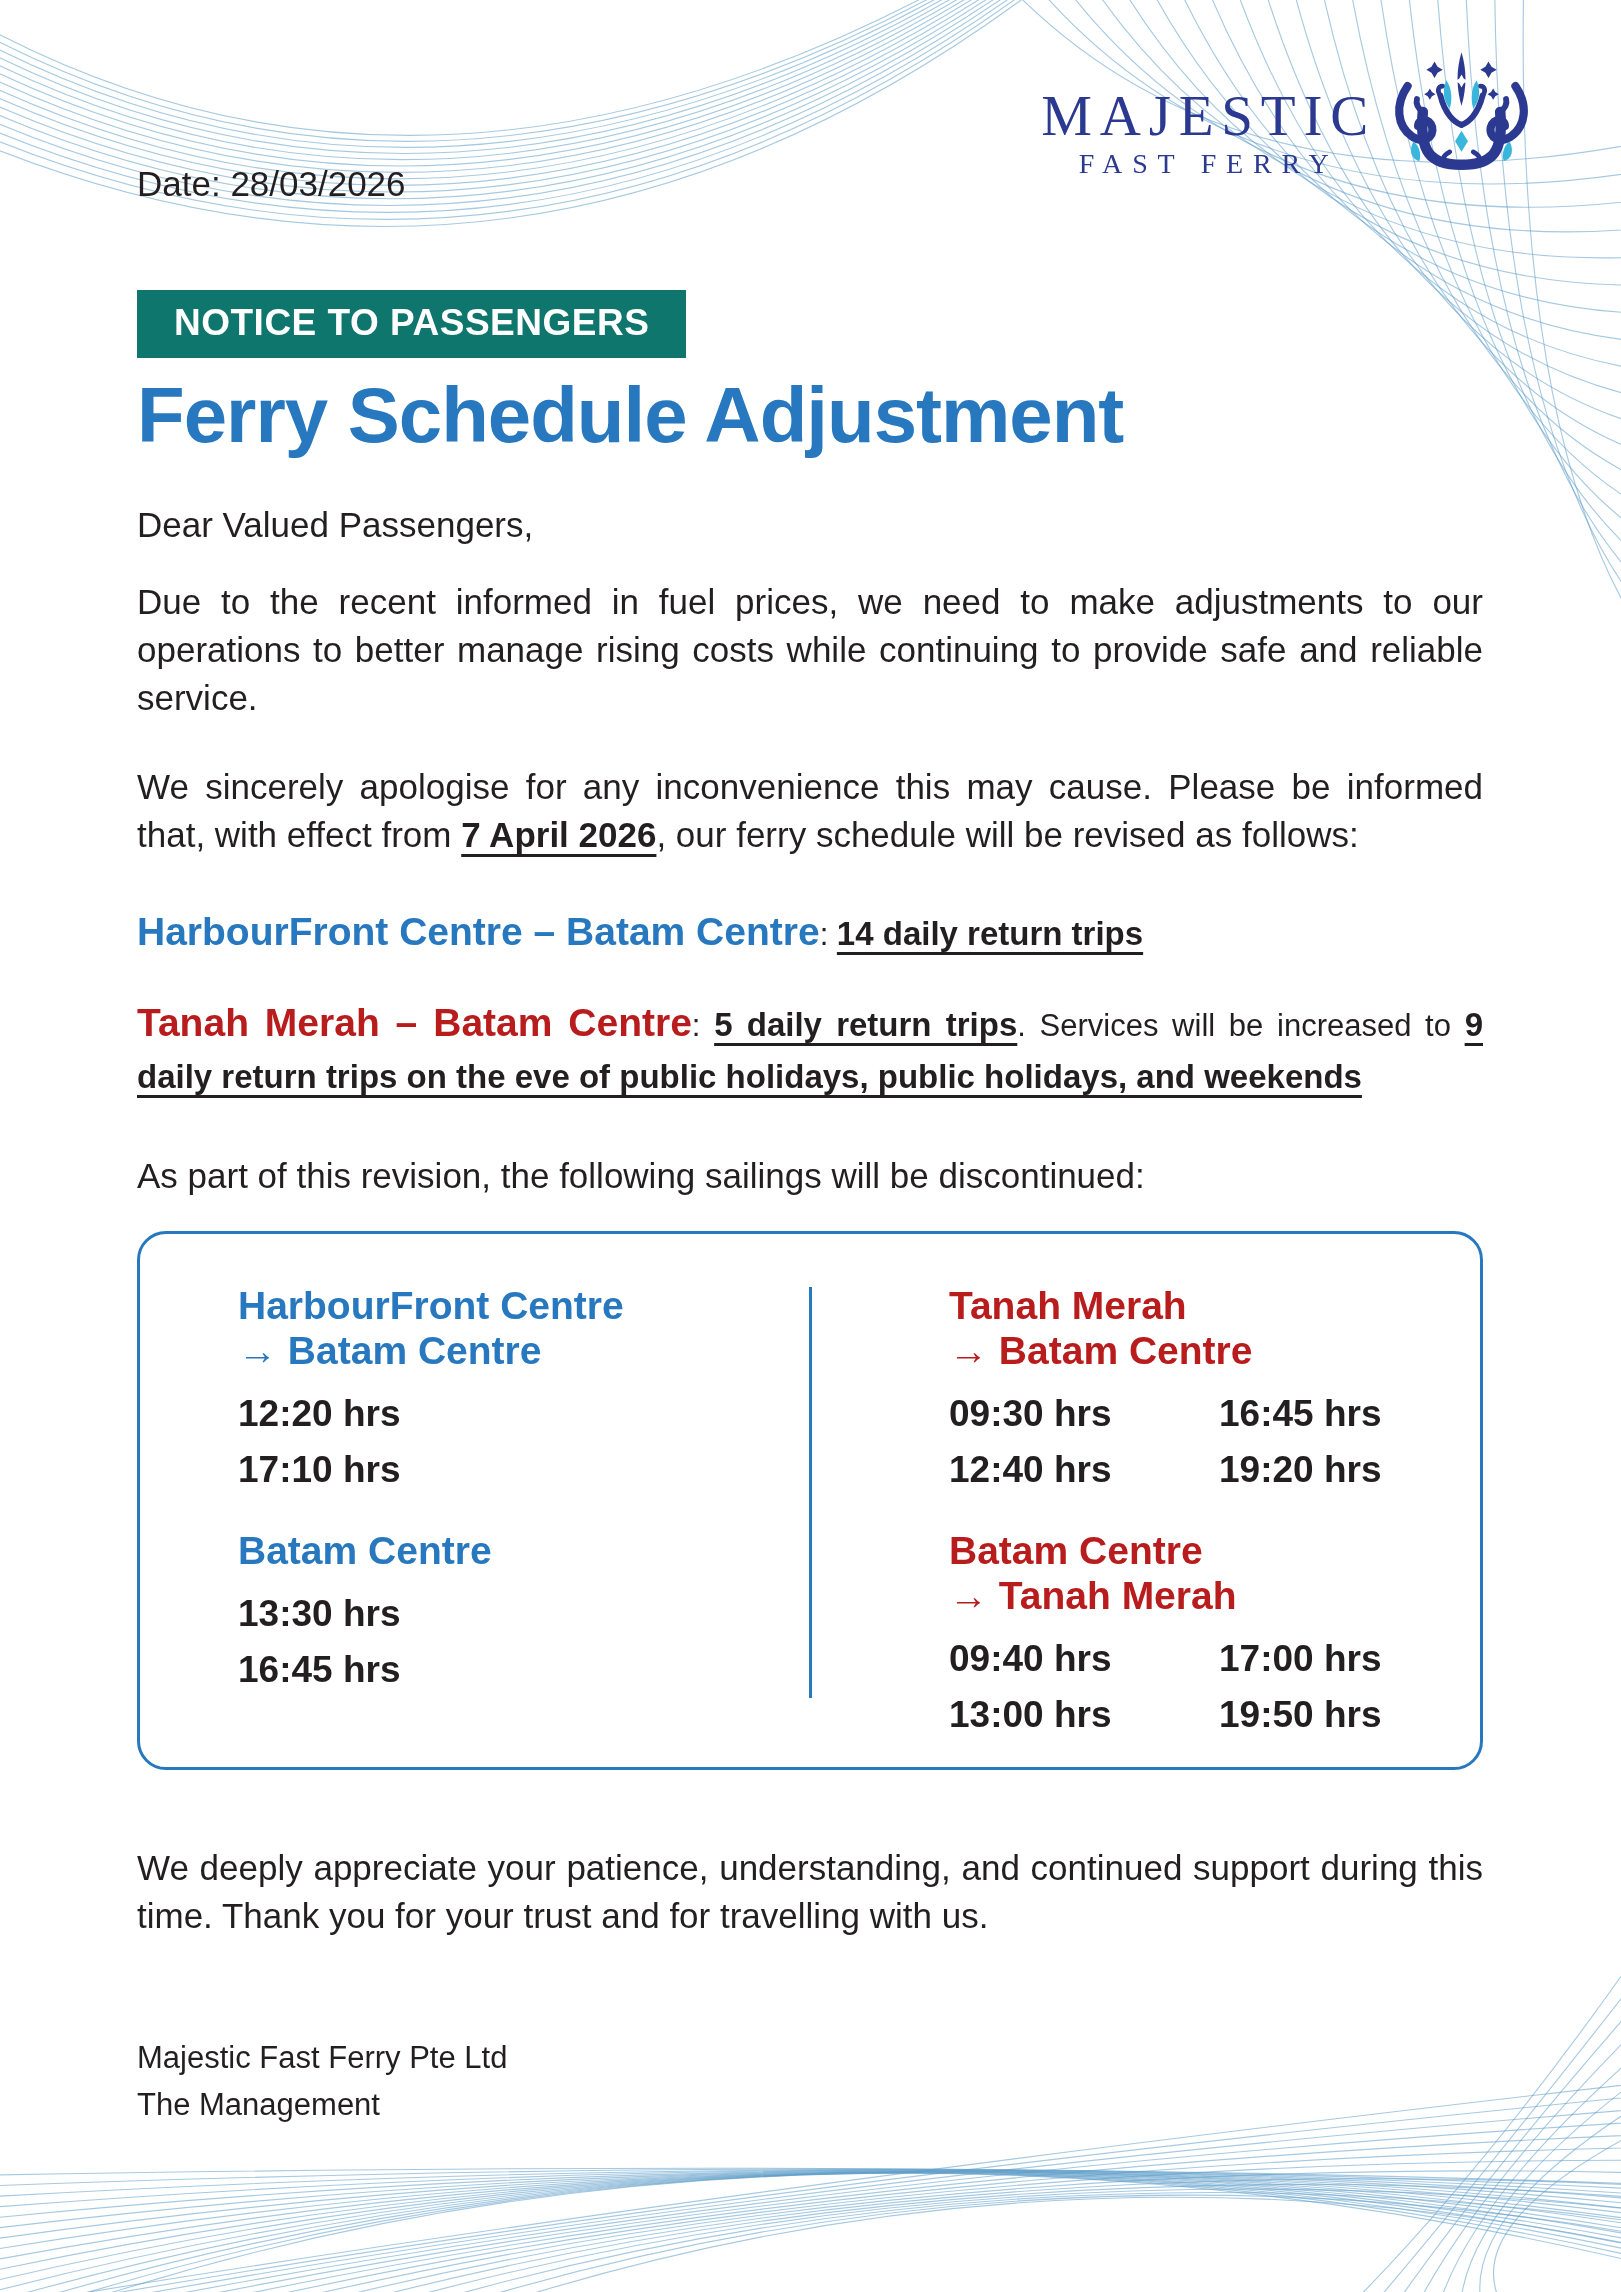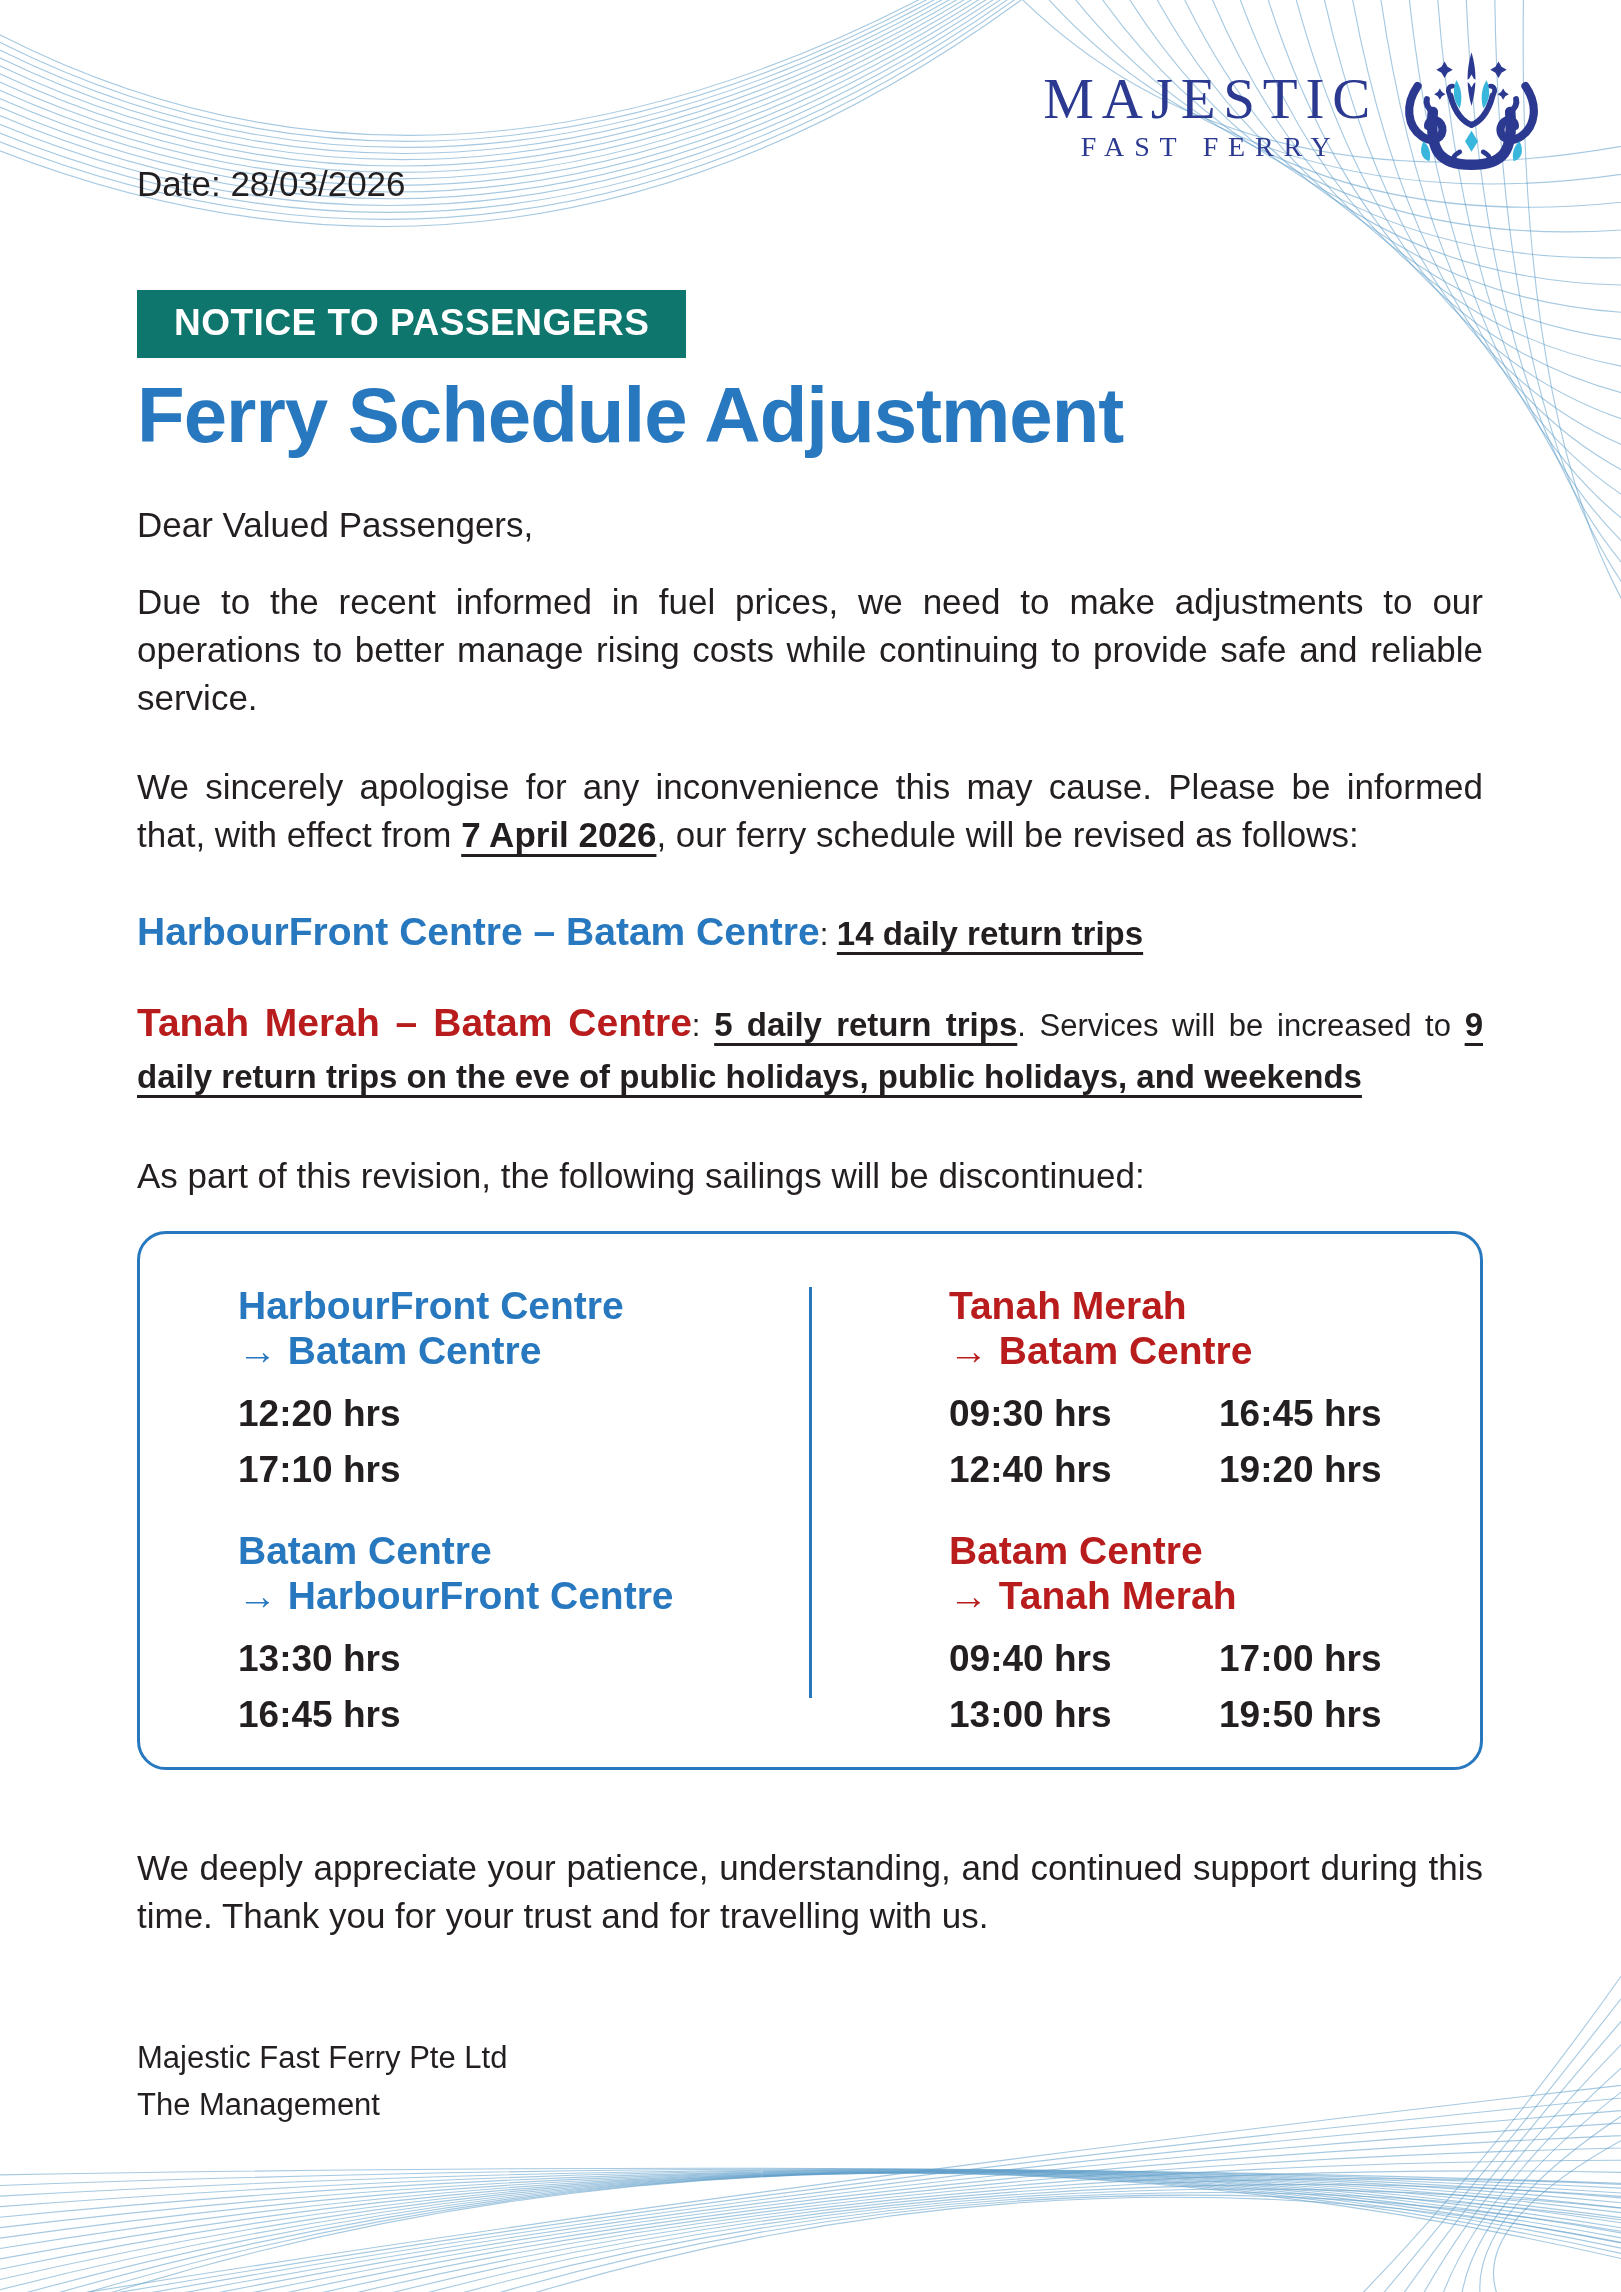--- a/index.html
+++ b/index.html
@@ -11,21 +11,21 @@
     overflow:hidden;
     font-family:"Liberation Sans","DejaVu Sans",sans-serif;
     color:#231F20;
   }
   svg.deco{position:absolute;inset:0;width:1621px;height:2293px;pointer-events:none;}
   svg.deco path{stroke:#5d9cc9;stroke-width:1.15;fill:none;opacity:.55;}
   .content{position:relative;z-index:1;padding:0 138px 0 137px;}
 
   .date{margin-top:160px;font-size:32px;line-height:45px;}
 
-  .logo{position:absolute;top:51px;right:76px;display:flex;align-items:center;gap:20px;z-index:2;}
+  .logo{position:absolute;top:51px;right:86px;display:flex;align-items:flex-end;gap:12px;z-index:2;}
   .logo-text{text-align:center;color:#2B3990;}
   .logo-title{font-family:"Liberation Serif","DejaVu Serif",serif;font-size:57px;letter-spacing:7.8px;line-height:59px;}
   .logo-sub{font-family:"Liberation Serif","DejaVu Serif",serif;font-size:28px;letter-spacing:9.8px;line-height:33px;margin-top:2px;}
 
   .badge{display:inline-block;margin-top:82px;background:#0f766e;color:#fff;
     font-size:37px;font-weight:bold;letter-spacing:0.5px;padding:11.8px 37px 14.7px;}
   h1.title{margin:9.8px 0 0;font-size:78px;line-height:94px;font-weight:bold;color:#2778BE;letter-spacing:-1px;}
 
   p{margin:0;}
   .body-text{font-size:35px;line-height:48px;}
@@ -228,21 +228,20 @@
           </div>
           <div class="sec-times">
             <div><span class="time first">09:30 hrs</span><span class="time">16:45 hrs</span></div>
             <div><span class="time first">12:40 hrs</span><span class="time">19:20 hrs</span></div>
           </div>
         </div>
 
         <div>
           <div class="sec-heading route-blue-text">
             <div>Batam Centre</div>
-            <div><span>→</span> <span>HarbourFront Centre</span></div>
           </div>
           <div class="sec-times">
             <div><span class="time first">13:30 hrs</span></div>
             <div><span class="time first">16:45 hrs</span></div>
           </div>
         </div>
 
         <div class="cell-right">
           <div class="sec-heading route-navy-text">
             <div>Batam Centre</div>

